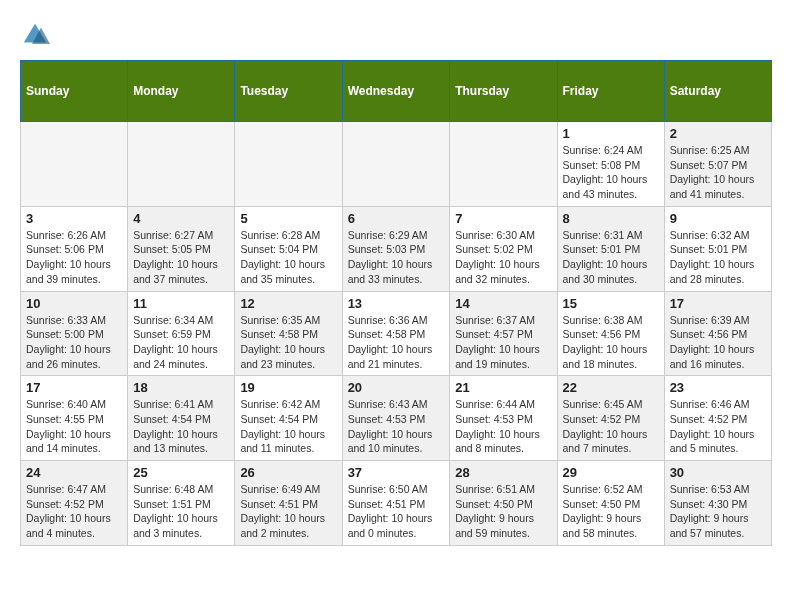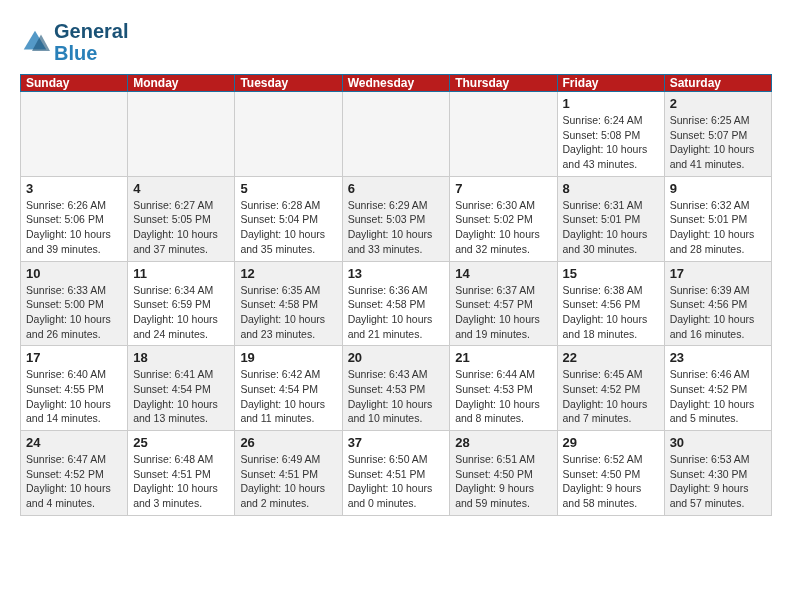--- a/index.html
+++ b/index.html
@@ -36,24 +36,24 @@
     .location {
       font-size: 14px;
       color: #555;
     }
     .calendar {
       width: 100%;
       border-collapse: collapse;
       font-size: 11px;
     }
     .calendar th {
-      background: #b91c1c;
+      background: #4d7c0f;
       color: #fff;
       text-align: left;
-      padding: 1px 5px;
+      padding: 23px 5px;
       font-size: 12px;
       border: 1px solid #1a6fa0;
     }
     .calendar td {
       border: 1px solid #ccc;
       vertical-align: top;
       padding: 4px 5px;
       width: 108px;
       min-height: 80px;
       background: #fff;
@@ -81,24 +81,20 @@
 </head>
 <body>
 
 <div class="header">
   <div class="logo">
     <svg class="logo-icon" viewBox="0 0 40 40">
       <rect x="0" y="0" width="40" height="40" fill="none"></rect>
       <polygon points="20,5 35,30 5,30" fill="#2980b9" opacity="0.8"></polygon>
       <polygon points="28,10 40,32 16,32" fill="#1a5276" opacity="0.6"></polygon>
     </svg>
-    <div>
-      <div style="font-size:20px;font-weight:bold;color:#1a5276;line-height:1.1;">General</div>
-      <div style="font-size:20px;font-weight:bold;color:#2980b9;line-height:1.1;">Blue</div>
-    </div>
   </div>
   <div class="title-block">
     <div class="month-title"></div>
     <div class="location"></div>
   </div>
 </div>
 
 <table class="calendar">
   <thead>
     <tr>
@@ -290,21 +286,21 @@
         <td class="shaded">
           <span class="day-number">24</span>
           <div class="day-info">Sunrise: 6:47 AM
 Sunset: 4:52 PM
 Daylight: 10 hours
 and 4 minutes.</div>
         </td>
         <td>
           <span class="day-number">25</span>
           <div class="day-info">Sunrise: 6:48 AM
-Sunset: 4:51 PM
+Sunset: 1:51 PM
 Daylight: 10 hours
 and 3 minutes.</div>
         </td>
         <td class="shaded">
           <span class="day-number">26</span>
           <div class="day-info">Sunrise: 6:49 AM
 Sunset: 4:51 PM
 Daylight: 10 hours
 and 2 minutes.</div>
         </td>

